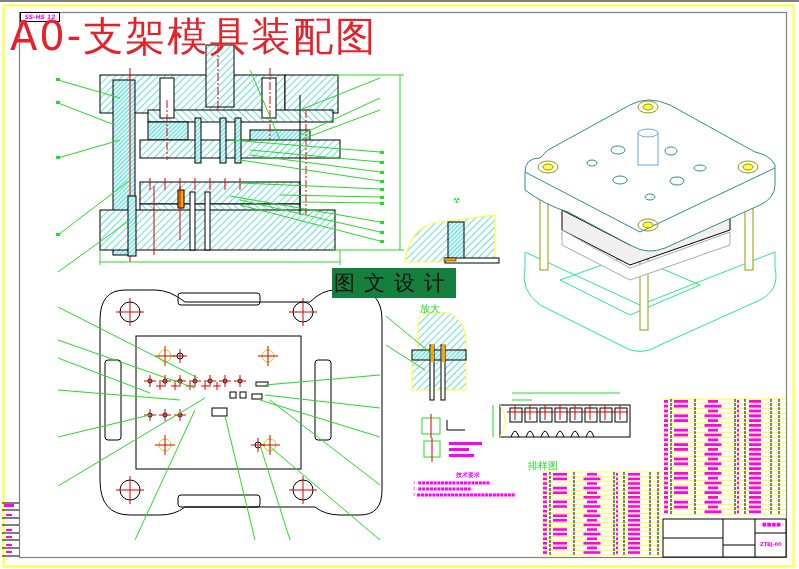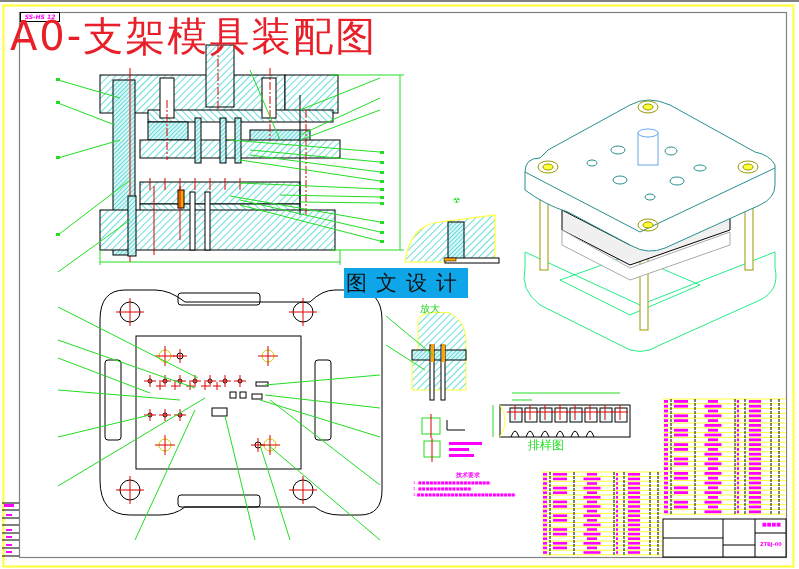--- a/index.html
+++ b/index.html
@@ -1,20 +1,20 @@
 <!DOCTYPE html>
 <html><head>
 <meta charset="utf-8">
 <style>
   html,body{margin:0;padding:0;background:#fff;}
   body{width:799px;height:569px;position:relative;overflow:hidden;font-family:"DejaVu Sans",sans-serif;}
   #canvas{position:absolute;left:0;top:0;}
   .title{position:absolute;left:10px;top:14px;font-family:"DejaVu Sans",sans-serif;font-size:40px;color:#e8202a;letter-spacing:2px;line-height:44px;white-space:nowrap;font-weight:normal;}
   .tag{position:absolute;left:20px;top:12px;width:38px;height:8px;border:1px solid #000;font-size:6px;line-height:8px;color:#ff00ff;font-style:italic;font-weight:bold;text-align:center;background:#fff;}
-  .wm{position:absolute;left:344px;top:268px;font-family:"DejaVu Serif",serif;font-size:21px;color:#111;letter-spacing:9px;background:#0ea5e9;padding:0 2px;line-height:30px;}
+  .wm{position:absolute;left:332px;top:268px;font-family:"DejaVu Serif",serif;font-size:21px;color:#111;letter-spacing:9px;background:#15803d;padding:0 2px;line-height:30px;}
 </style>
 </head>
 <body>
 
 <svg id="canvas" width="799" height="569" viewBox="0 0 799 569">
   <defs>
     <pattern id="hatch" width="5" height="5" patternUnits="userSpaceOnUse" patternTransform="rotate(45)">
       <rect width="5" height="5" fill="#fff"></rect>
       <line x1="0" y1="0" x2="0" y2="5" stroke="#00c8c8" stroke-width="1.2"></line>
     </pattern>
@@ -626,16 +626,16 @@
 <div class="tag">SS-HS 12</div>
 <div class="title">A0-支架模具装配图</div>
 <div class="wm">图文设计</div>
 
 <div style="position:absolute;left:413px;top:471px;width:110px;">
   <div style="font-size:6px;color:#ff00ff;text-align:center;font-weight:bold;">技术要求</div>
   <div style="font-size:4px;color:#ff00ff;line-height:6px;white-space:nowrap;">1. ■■■■■■■■■■■■■■■■■■■;</div>
   <div style="font-size:4px;color:#ff00ff;line-height:6px;white-space:nowrap;">2. ■■■■■■■■■■■■■■;</div>
   <div style="font-size:4px;color:#ff00ff;line-height:6px;white-space:nowrap;">3.■■■■■■■■■■■■■■■■■■■■■■■■■■.</div>
 </div>
-<div style="position:absolute;left:528px;top:437px;font-size:12px;color:#22dd22;">排样图</div>
+<div style="position:absolute;left:528px;top:459px;font-size:10px;color:#22dd22;">排样图</div>
 <div style="position:absolute;left:420px;top:302px;font-size:10px;color:#22dd22;">放大</div>
 <div style="position:absolute;left:762px;top:521px;font-size:5px;color:#ff00ff;font-weight:bold;">■■■■</div>
 <div style="position:absolute;left:760px;top:541px;font-size:5px;color:#ff00ff;font-weight:bold;">ZTBJ-00</div>
 
 </body></html>

